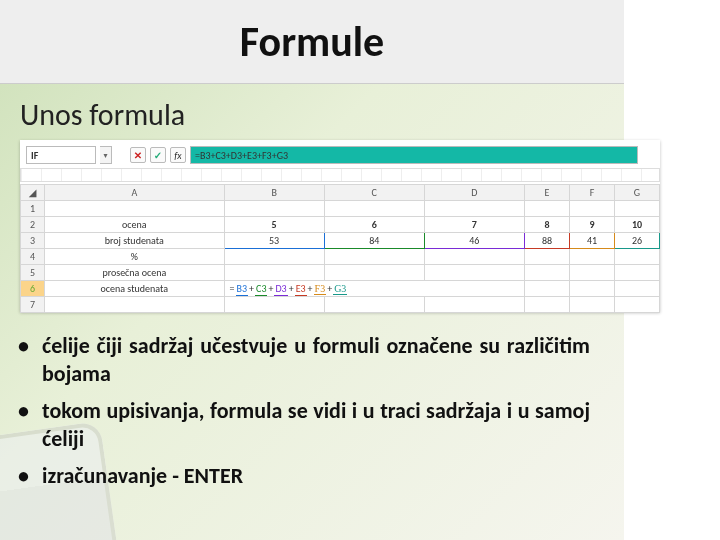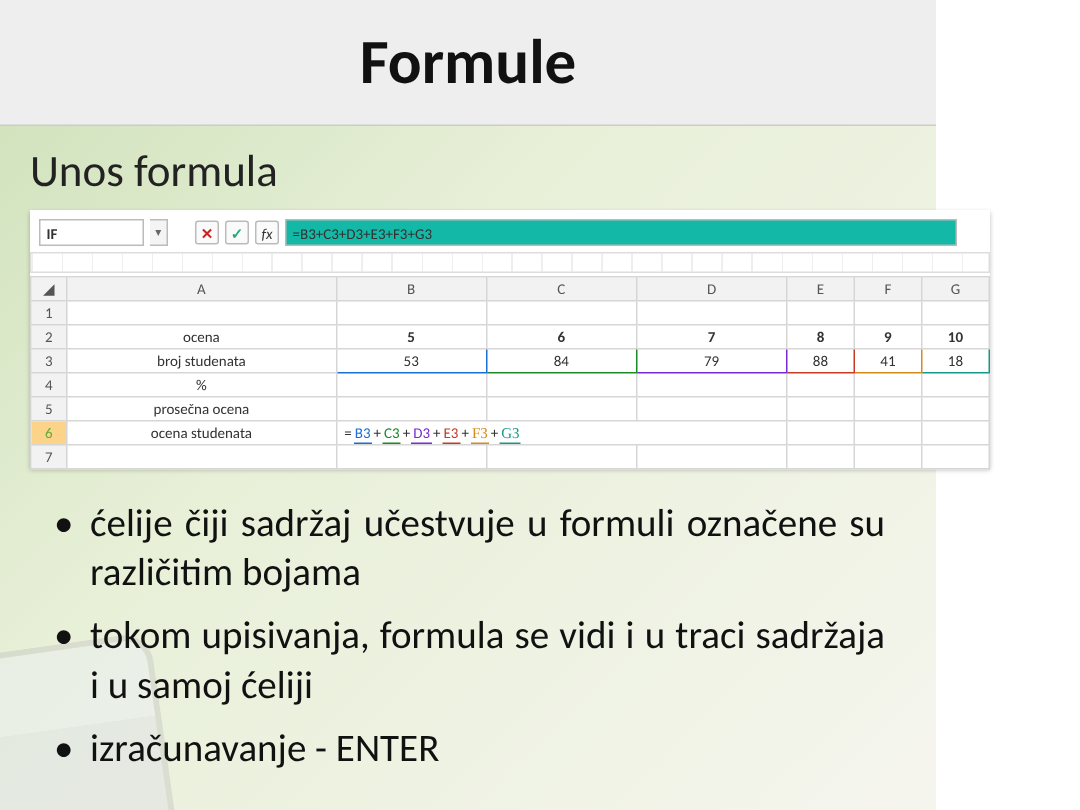--- a/index.html
+++ b/index.html
@@ -37,22 +37,22 @@
   table.sheet th.rowh { width:24px; background:#f2f2f2; text-align:center;}
   td.rlab { text-align:right; color:#333;margin-top:17px; }
   td.bold { font-weight:700; }
   tr.selrow th.rowh { background:#fbd48a; color:#6a3;}
   td.selcell { border:1px solid #8a6; background:#fffde6;}
   .chip { display:inline-block; padding:0 1px;}
   .c-blue{color:#1a6fd6;border:1px solid #1a6fd6;} .c-green{color:#1a8a2a;border:1px solid #1a8a2a;} .c-purple{color:#7a2bd6;border:1px solid #7a2bd6;} .c-red{color:#c63a24;border:1px solid #c63a24;} .c-orange{color:#d68a1a;border:1px solid #d68a1a;font-family:Liberation Serif, serif;} .c-teal{color:#18988a;border:1px solid #18988a;font-family:Liberation Serif, serif;}
   .colbox{border-width:0 0 1.5px 0; border-style:solid;}
   td.mb-blue{border:1.5px solid #1a6fd6!important;} td.mb-green{border:1.5px solid #1a8a2a!important;margin-left:32px;} td.mb-purple{border:1.5px solid #7a2bd6!important;} td.mb-red{border:1.5px solid #c63a24!important;} td.mb-orange{border:1.5px solid #d68a1a!important;} td.mb-teal{border:1.5px solid #18988a!important;}
   .bullets {
-    position:absolute; left:34px; right:34px; top:332px;
-    font-size:26px; color:#111; line-height:1.25;
+    position:absolute; left:16px; right:34px; top:332px;
+    font-size:22px; color:#111; line-height:1.25;font-weight:bold;
   }
   .bullets ul { list-style:none; }
   .bullets li { position:relative; padding-left:26px; margin-bottom:10px; text-align:justify; }
   .bullets li::before { content:"•"; position:absolute; left:2px; top:0; }
   .corner-cal { position:absolute; left:-30px; bottom:-30px; width:140px; height:140px; border-radius:20px; background:linear-gradient(#eef 0 40%,#dde 40% 100%); transform:rotate(-8deg); box-shadow: inset 0 0 0 4px #bbb; opacity:.35;}
 </style>
 </head>
 <body>
 
 <div class="slide">
@@ -107,24 +107,24 @@
           <td class="bold">7</td>
           <td class="bold">8</td>
           <td class="bold">9</td>
           <td class="bold">10</td>
         </tr>
         <tr>
           <th class="rowh">3</th>
           <td class="rlab">broj studenata</td>
           <td class="mb-blue">53</td>
           <td class="mb-green">84</td>
-          <td class="mb-purple">79</td>
+          <td class="mb-purple">46</td>
           <td class="mb-red">88</td>
           <td class="mb-orange">41</td>
-          <td class="mb-teal">18</td>
+          <td class="mb-teal">26</td>
         </tr>
         <tr>
           <th class="rowh">4</th>
           <td class="rlab">%</td>
           <td></td>
               <td></td>
               <td></td>
               <td></td>
               <td></td>
               <td></td>

